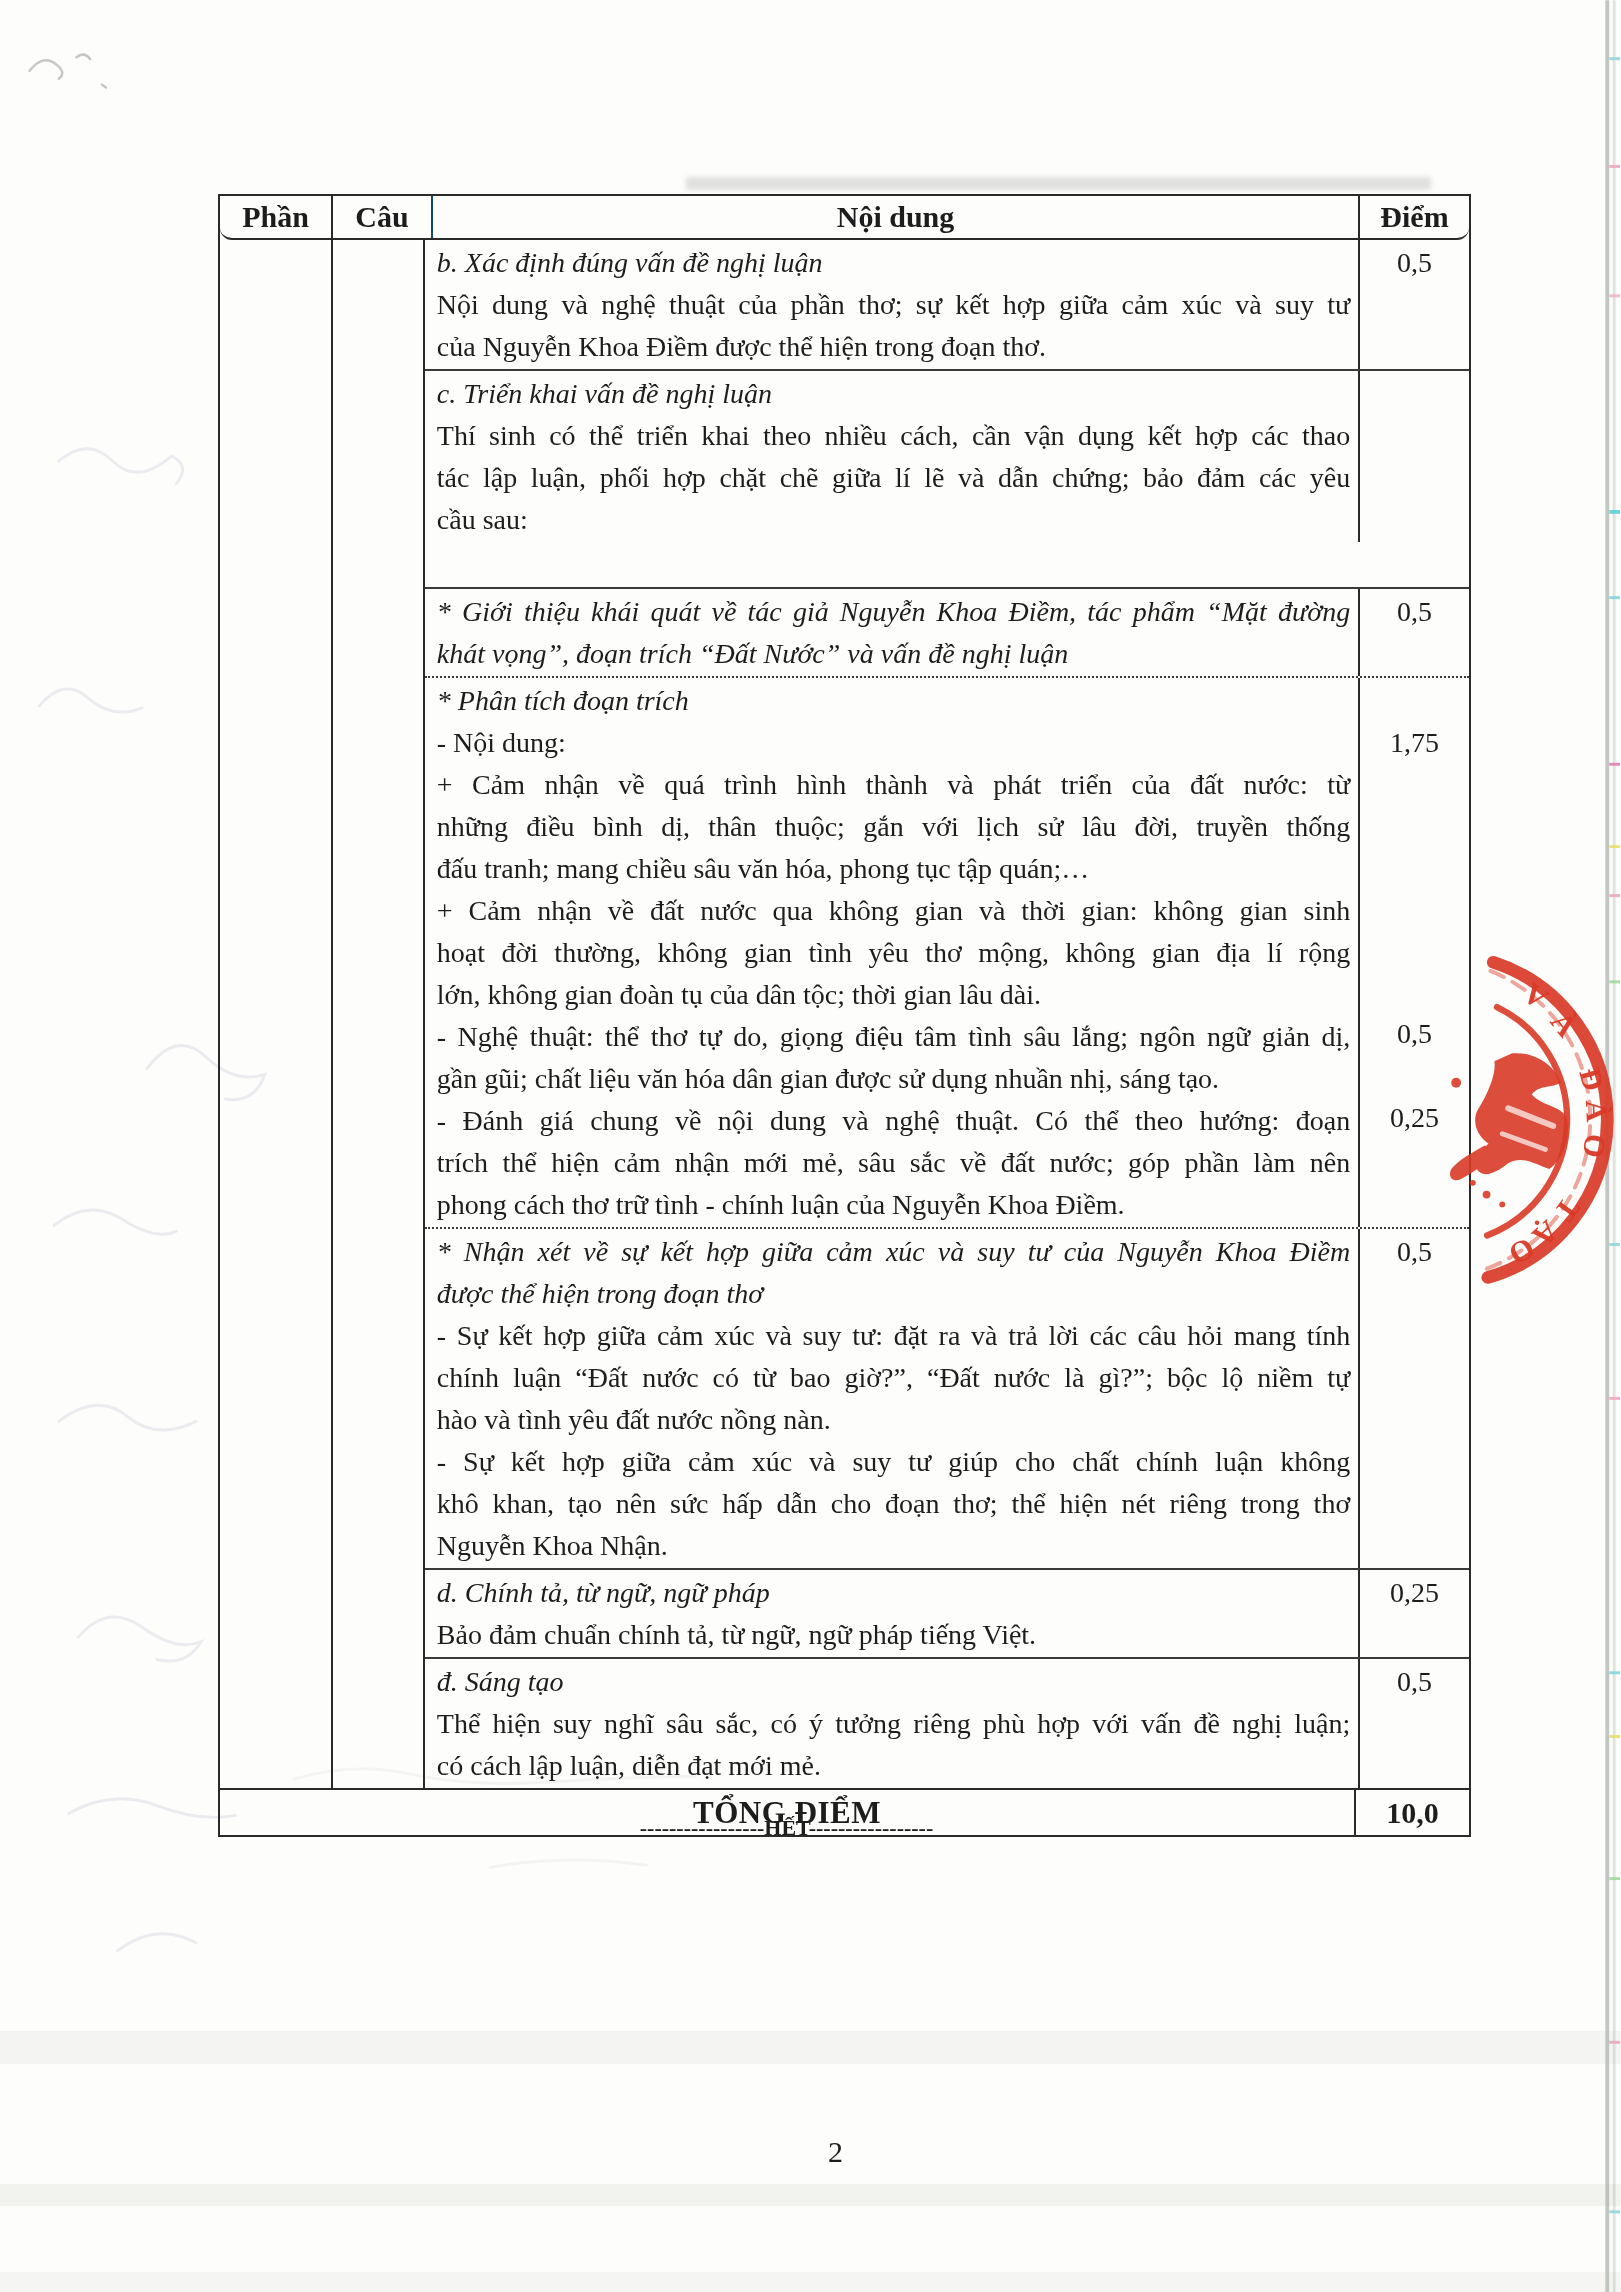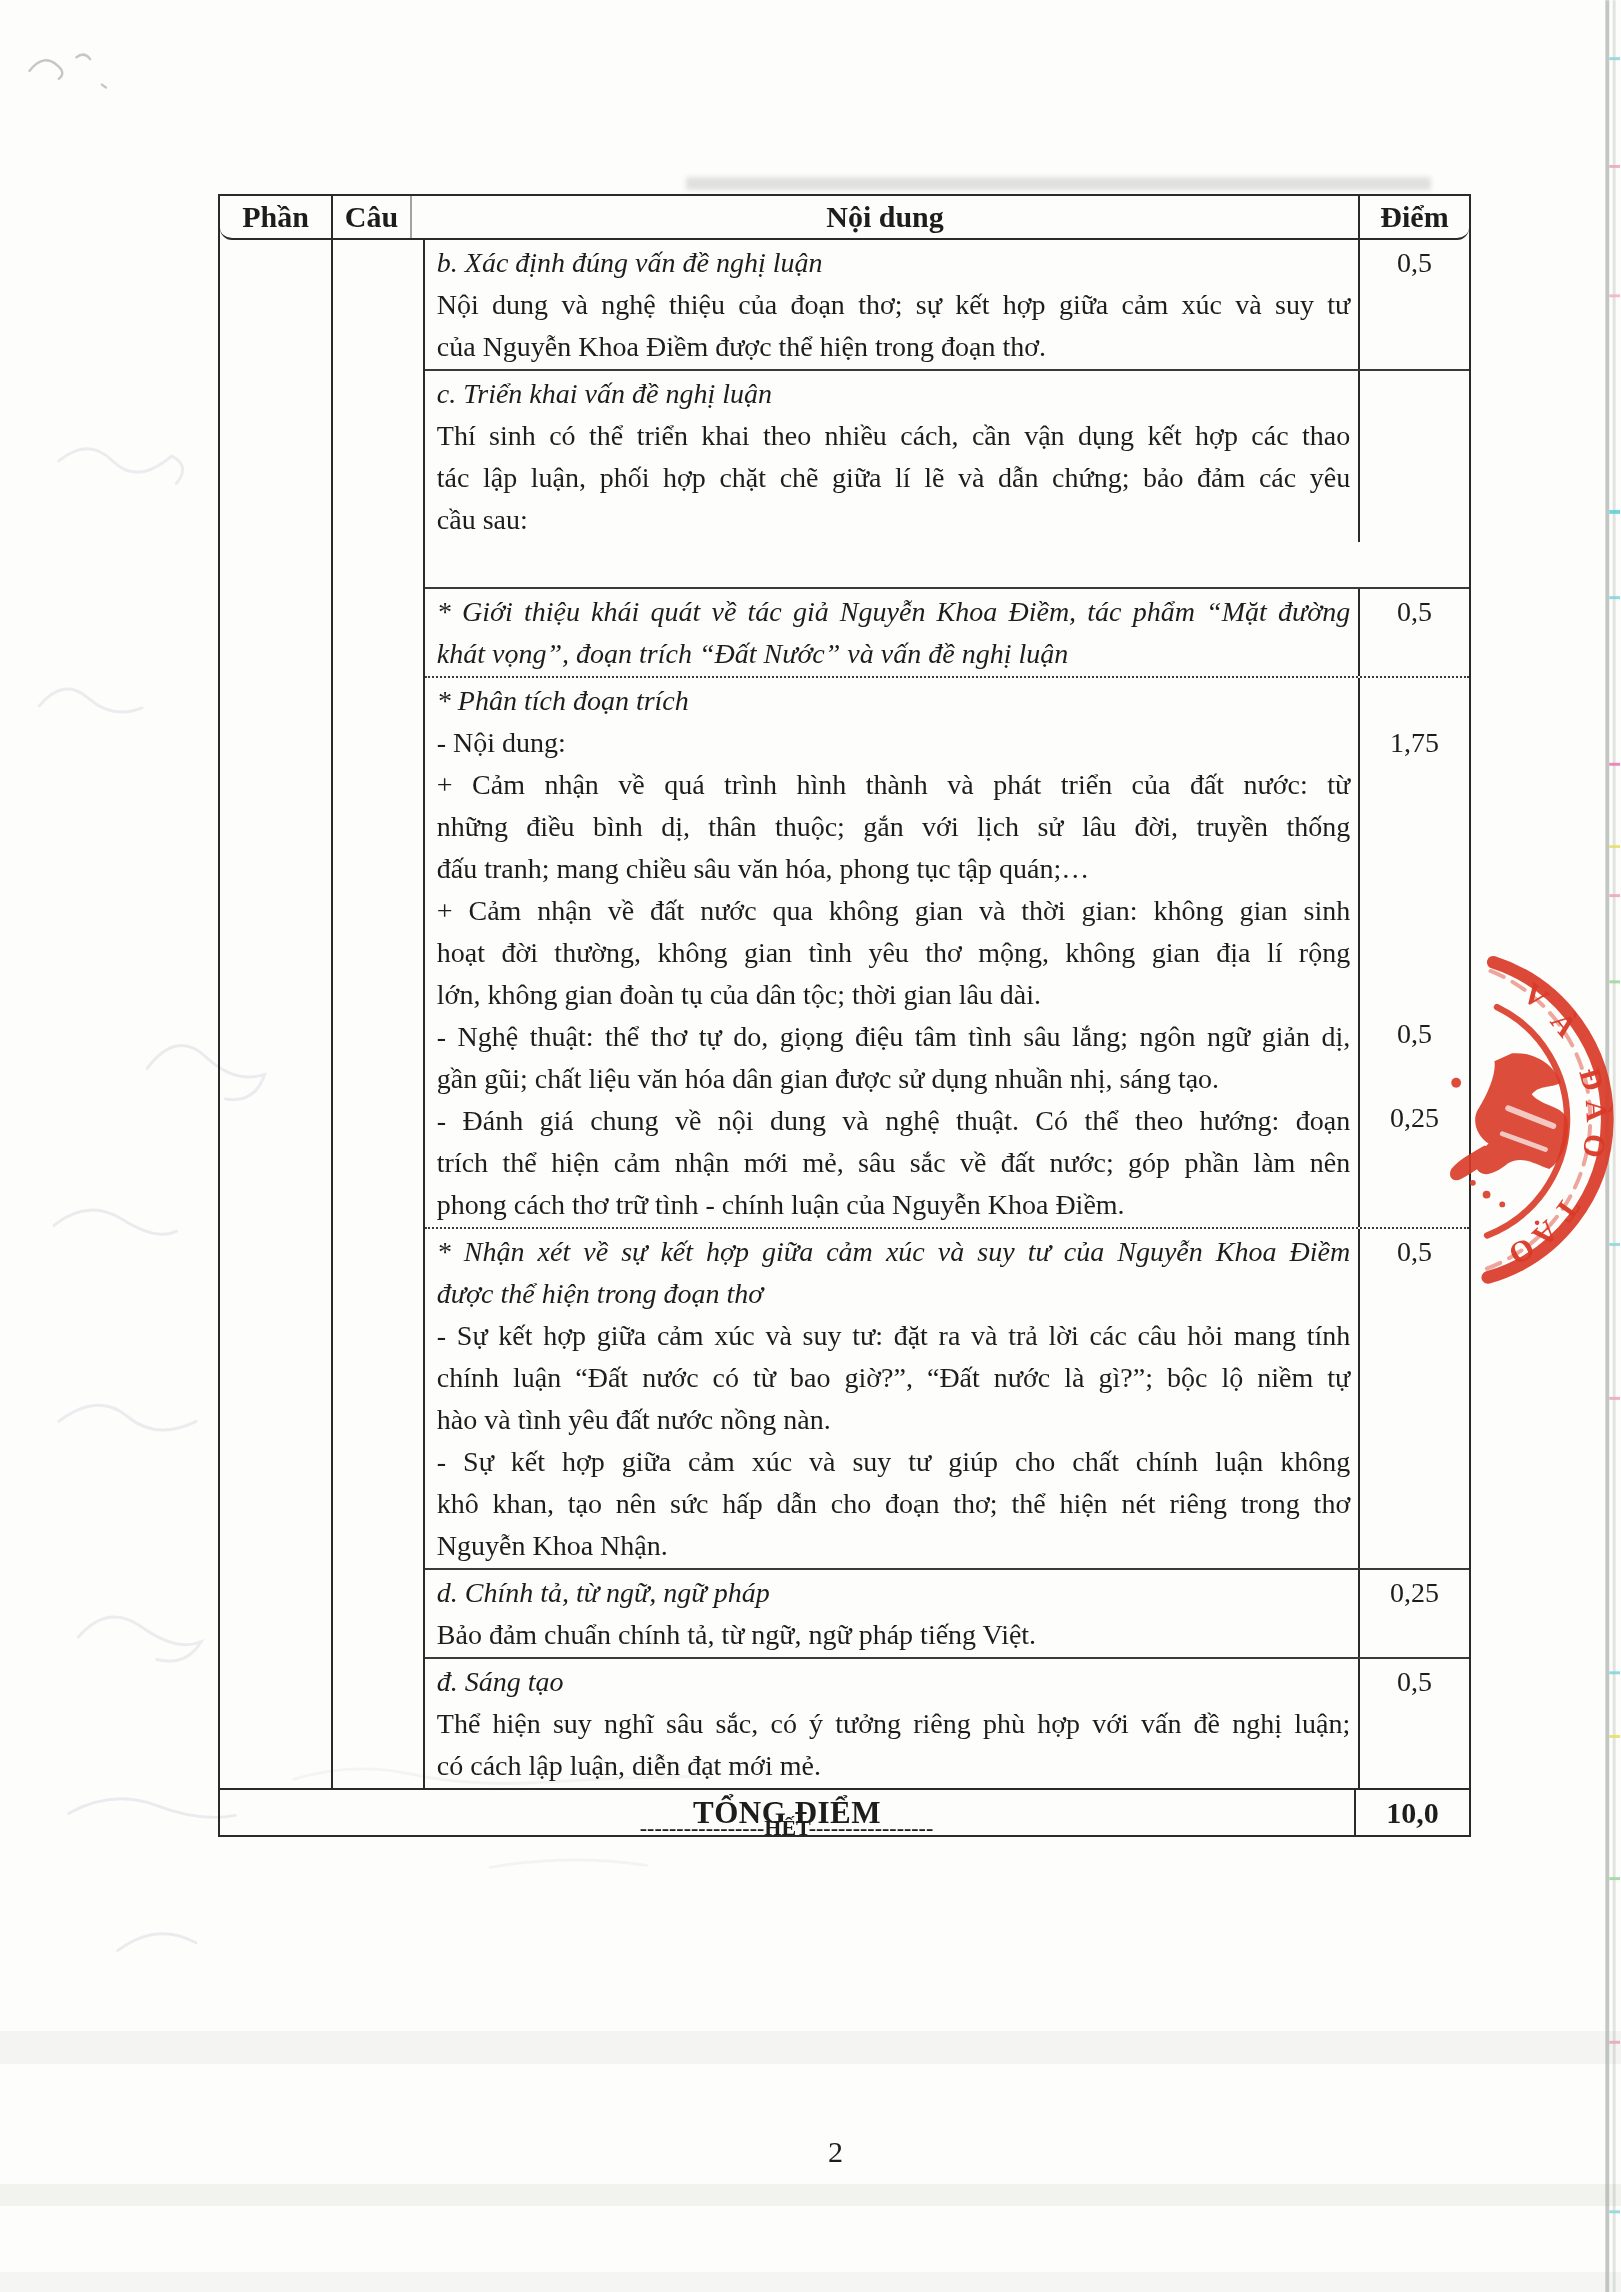--- a/index.html
+++ b/index.html
@@ -7,21 +7,21 @@
          font-family:"Liberation Serif",serif;color:#1d1d1d;}
   svg{display:block}
   .artifacts{position:absolute;left:0;top:0;pointer-events:none;}
 
   
   .rubric{position:absolute;left:218px;top:194px;width:1253px;border:2.9px solid #2a2a2a;
           box-sizing:border-box;background:transparent;}
   .thead{display:flex;height:42px;border-bottom:2px solid #2a2a2a;font-weight:bold;font-size:30px;border-radius:12px;}
   .th{display:flex;align-items:center;justify-content:center;box-sizing:border-box;}
   .th-phan{width:113px;border-right:2px solid #2a2a2a;}
-  .th-cau{width:79px;border-right:2px solid #a3a3a3;}
+  .th-cau{width:100px;border-right:2px solid #0c4a6e;}
   .th-noidung{flex:1;border-right:2px solid #2a2a2a;}
   .th-diem{width:109px;}
   .tbody{display:flex;}
   .col-phan{width:113px;border-right:2px solid #2a2a2a;box-sizing:border-box;}
   .col-cau{width:92px;border-right:2px solid #2a2a2a;box-sizing:border-box;}
   .rows{flex:1;display:flex;flex-direction:column;}
   .trow{display:flex;}
   .cell-content{flex:1;padding:2px 7.8px 1px 11.8px;font-size:28px;line-height:42px;
                 border-right:2px solid #2a2a2a;box-sizing:border-box;}
   .cell-content p{margin:0;white-space:normal;}
@@ -114,21 +114,21 @@
       <div class="th th-noidung">Nội dung</div>
       <div class="th th-diem">Điểm</div>
     </div>
     <div class="tbody">
       <div class="col-phan"></div>
       <div class="col-cau"></div>
       <div class="rows" id="rows">
           <div class="trow">
             <div class="cell-content">
               <p class="it ">b. Xác định đúng vấn đề nghị luận</p>
-              <p class="jf">Nội dung và nghệ thiệu của đoạn thơ; sự kết hợp giữa cảm xúc và suy tư</p>
+              <p class="jf">Nội dung và nghệ thuật của phần thơ; sự kết hợp giữa cảm xúc và suy tư</p>
               <p class="">của Nguyễn Khoa Điềm được thể hiện trong đoạn thơ.</p>
             </div>
             <div class="cell-score">
               <span style="top: 2px;">0,5</span>
             </div>
           </div>
           <div class="trow" style="border-top: 2px solid rgb(58, 58, 58);">
             <div class="cell-content">
               <p class="it ">c. Triển khai vấn đề nghị luận</p>
               <p class="jf">Thí sinh có thể triển khai theo nhiều cách, cần vận dụng kết hợp các thao</p>

